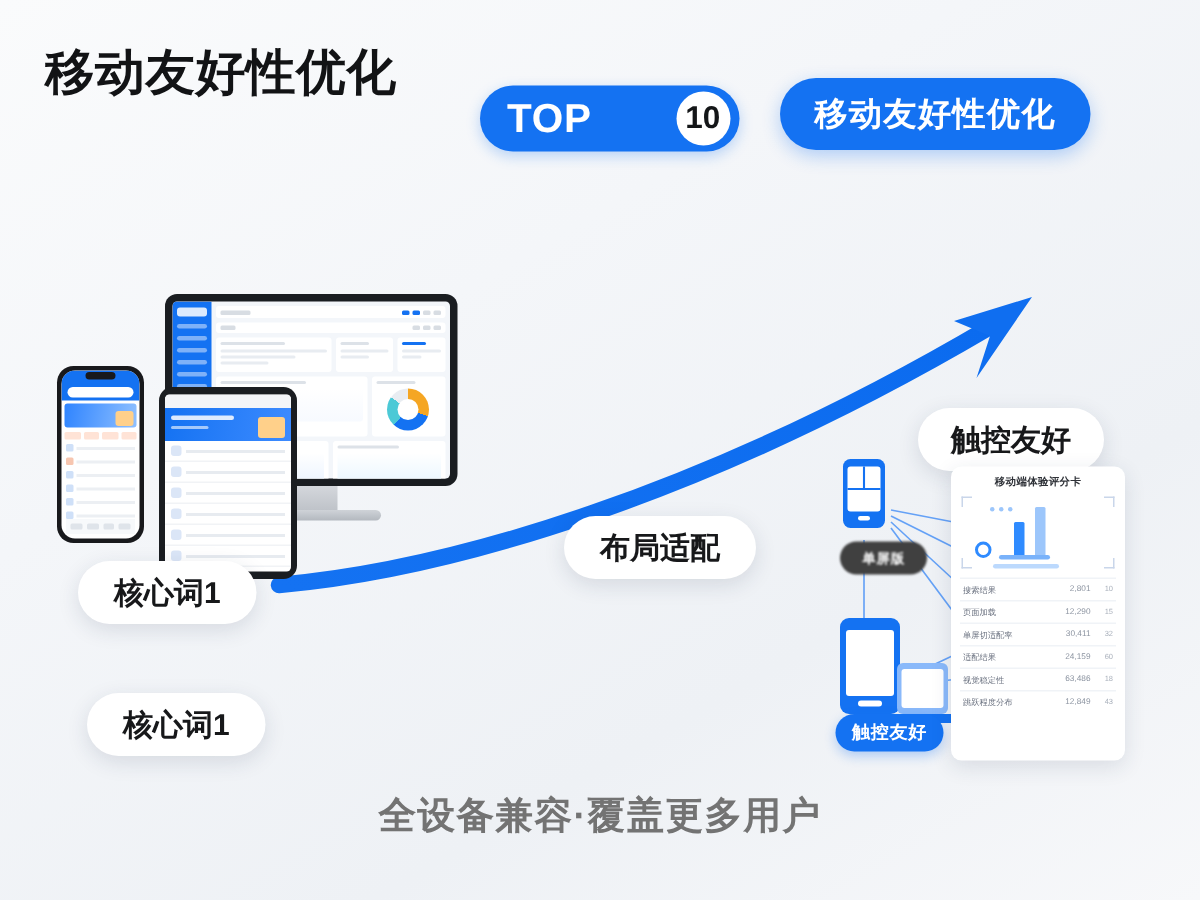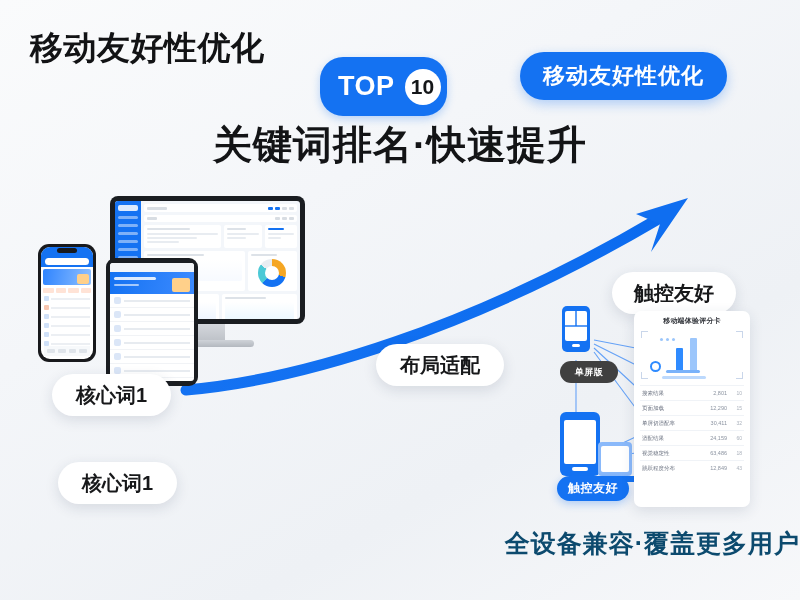--- a/index.html
+++ b/index.html
@@ -13,23 +13,23 @@
   .stage { position: absolute; inset: 0; }
 
   
   .eyebrow {
     position: absolute; left: 30px; top: 26px;
     font-size: 33px; font-weight: 700; letter-spacing: .5px;
     color: #121315; white-space: nowrap;
   }
   .top-badge {
     position: absolute; left: 320px; top: 57px;
-    height: 59px; border-radius: 23px;
+    height: 44px; border-radius: 23px;
     background: #1472f2; display: flex; align-items: center;
-    padding: 0 6px 0 18px; box-shadow: 0 3px 9px rgba(20,114,242,.28);
+    padding: 0 6px 0 18px; box-shadow: 0 3px 9px rgba(20,114,242,.28); gap: 46px;
   }
   .top-badge .tb-text {
     color: #ffffff; font-size: 27px; font-weight: 700;
     letter-spacing: .5px; margin-right: 10px; line-height: 1;
   }
   .top-badge .tb-num {
     width: 36px; height: 36px; border-radius: 50%;
     background: #ffffff; color: #141618;
     font-size: 21px; font-weight: 700;
     display: flex; align-items: center; justify-content: center;
@@ -170,41 +170,40 @@
   }
   .mini-pill-blue {
     position: absolute; left: 557px; top: 476px; width: 72px; height: 25px;
     border-radius: 13px; background: #1472f2; display:flex; align-items:center; justify-content:center;
     color:#fff; font-size: 12px; font-weight:700; letter-spacing:.5px;
     box-shadow: 0 3px 8px rgba(20,114,242,.3);
   }
 
   
   .footer {
-    position: absolute; left: 0; right: 0; bottom: 40px; text-align: right;
-    font-size: 25px; font-weight: 700; letter-spacing: 1px; color: #0c4a6e;
+    position: absolute; left: 0; right: 0; bottom: 40px; text-align: center;
+    font-size: 25px; font-weight: 700; letter-spacing: 1px; color: #737373;
   }
 </style>
 </head>
 <body>
 
 <div class="stage">
 
   <div class="eyebrow">移动友好性优化</div>
 
   <div class="top-badge">
     <span class="tb-text">TOP</span>
     <span class="tb-num">10</span>
   </div>
 
   <div class="blue-pill-head">
     <span>移动友好性优化</span>
   </div>
 
-  <div class="headline">关键词排名·快速提升</div>
 
   <svg class="arrow-svg" viewBox="0 0 800 600">
     <defs>
       <linearGradient id="agrad" x1="0" y1="1" x2="1" y2="0">
         <stop offset="0%" stop-color="#1472f2"></stop>
         <stop offset="100%" stop-color="#0b6bef"></stop>
       </linearGradient>
     </defs>
     <path d="M186 390 C 300 380, 470 330, 660 218" fill="none" stroke="url(#agrad)" stroke-width="11" stroke-linecap="round"></path>
     <path d="M688 198 L 636 214 L 660 224 L 651 252 Z" fill="#0f6ef0"></path>

